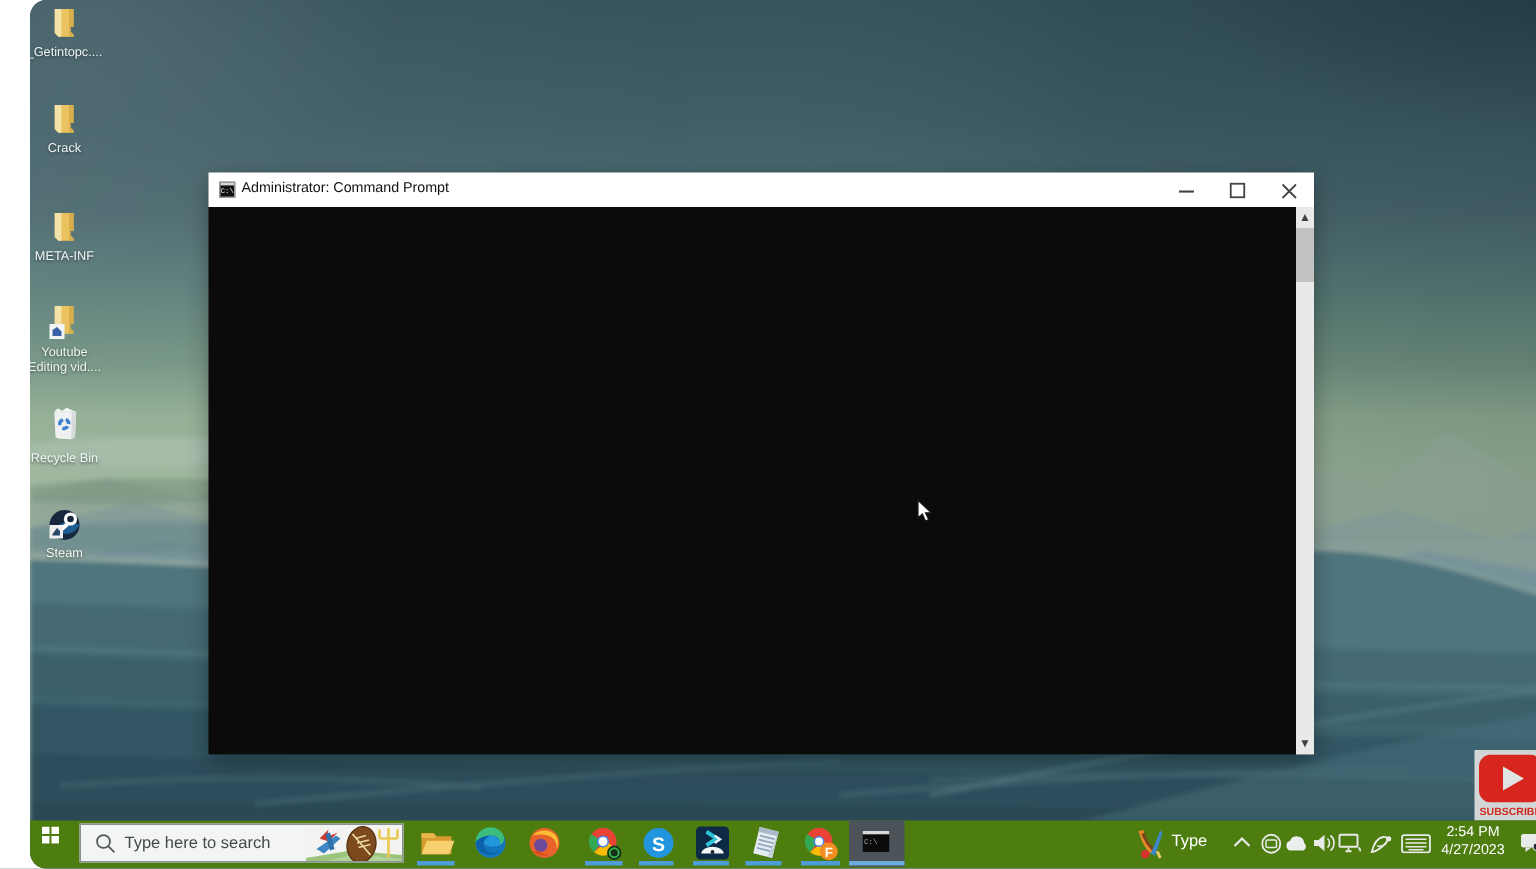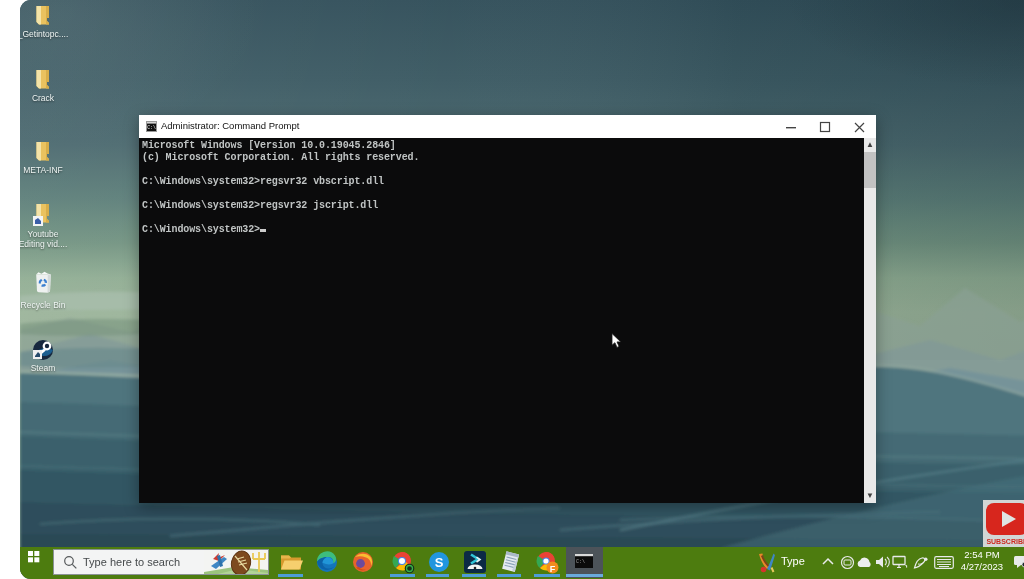--- a/index.html
+++ b/index.html
@@ -164,28 +164,20 @@
             <rect x="12" y="12" width="10" height="1.4" fill="#444"></rect>
           </svg></div>
       <div class="cap" style="right:34px;"><svg width="34" height="23">
             <rect x="12.5" y="7.5" width="9" height="9" fill="none" stroke="#444" stroke-width="1.2"></rect>
           </svg></div>
       <div class="cap" style="right:0px;"><svg width="34" height="23">
             <path d="M13,8 L22,17 M22,8 L13,17" stroke="#444" stroke-width="1.2"></path>
           </svg></div>
     </div>
     <div id="console">
-      <div id="contxt">Microsoft Windows [Version 10.0.19045.2846]
-(c) Microsoft Corporation. All rights reserved.
-
-C:\Windows\system32&gt;regsvr32 vbscript.dll
-
-C:\Windows\system32&gt;regsvr32 jscript.dll
-
-C:\Windows\system32&gt;<span style="display:inline-block;width:6px;height:3px;background:#cccccc;margin-bottom:0.5px;"></span></div>
       <div id="sbar">
         <div class="sarr" style="top:0;">▲</div>
         <div id="sthumb"></div>
         <div class="sarr" style="bottom:0;">▼</div>
       </div>
     </div>
   </div>
 
   <svg style="position:absolute;left:591px;top:333px;" width="12" height="17" viewBox="0 0 12 17">
       <path d="M1,0.5 L1,12.2 L3.9,9.7 L6,14.4 L8.1,13.4 L6,8.9 L9.8,8.9 Z" fill="#fff" stroke="#1a1a1a" stroke-width="0.8"></path>

